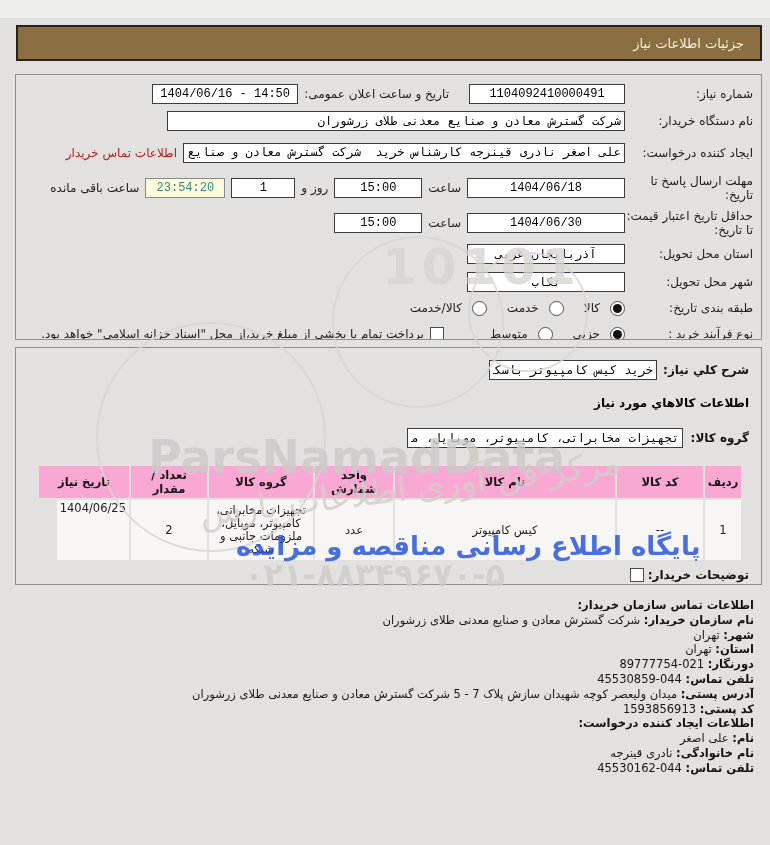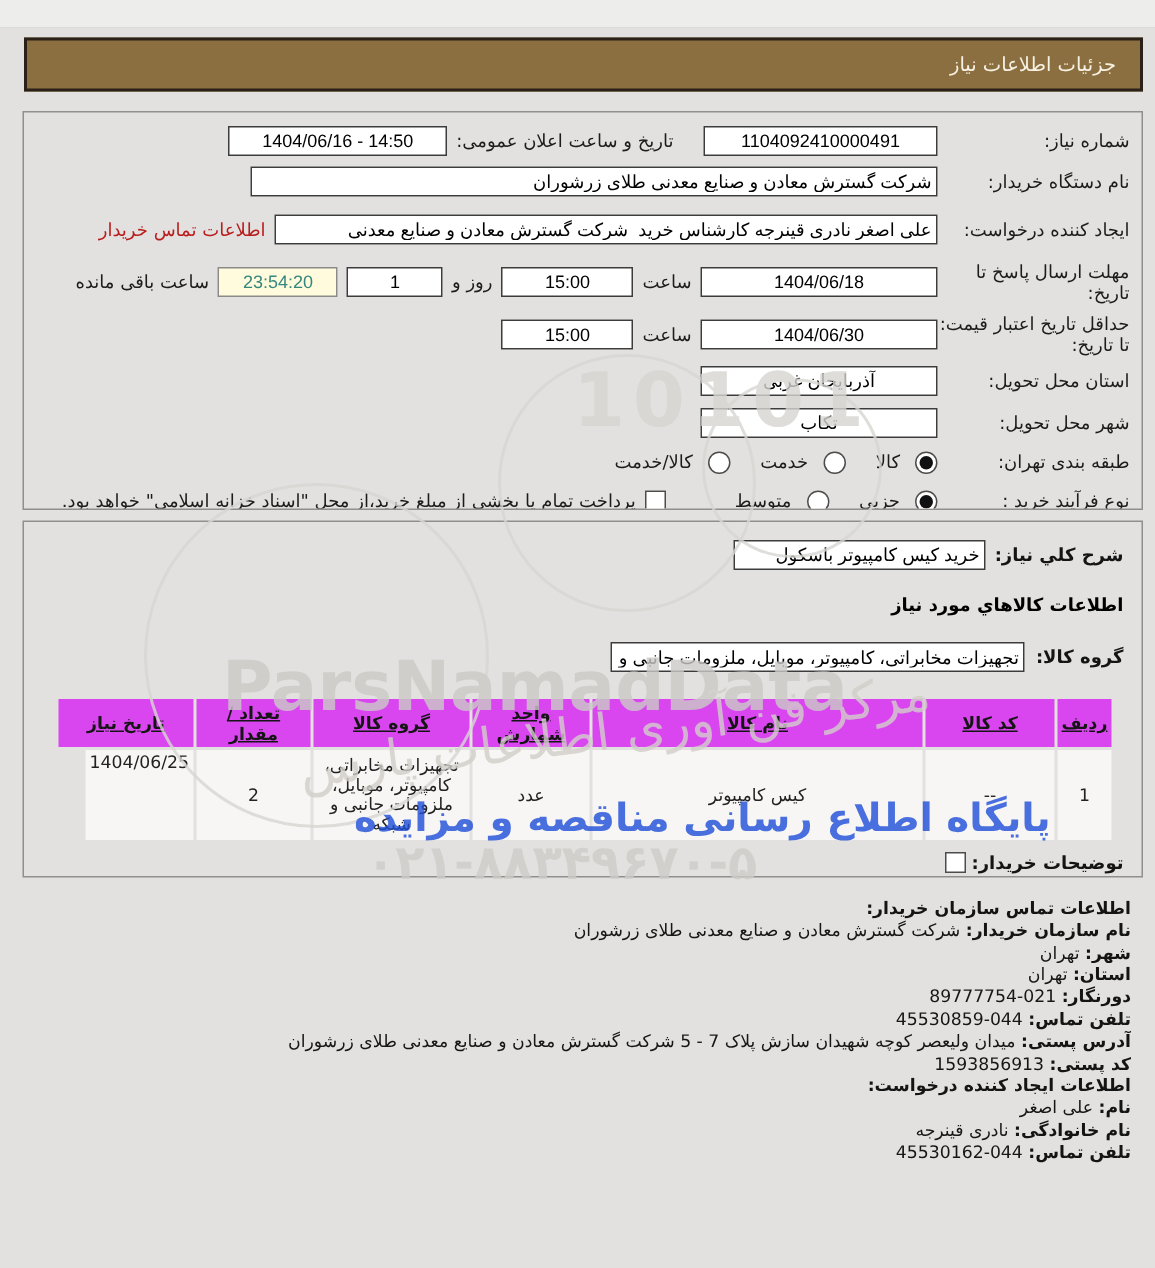--- a/index.html
+++ b/index.html
@@ -14,40 +14,40 @@
   
   .box{position:absolute;right:8px;left:15px;border:1px solid #8f8f8d;background:transparent;box-sizing:border-box;}
   #box1{top:74px;height:266px;padding:6px 4px 0 4px;overflow:hidden;}
   #box2{top:347px;height:238px;padding:8px 8px 0 8px;overflow:hidden;}
 
   .r{display:flex;align-items:center;padding:0 4px;font-size:12px;color:#1c1c1c;}
   .lbl{width:128px;flex-shrink:0;line-height:14px;}
   .ctl{display:flex;align-items:center;gap:6px;flex-wrap:nowrap;}
   .mid{margin-right:14px;}
 
-  input.fld{height:18px;border:1px solid #3c3c3c;background:#fff;font-family:Liberation Sans, sans-serif;
+  input.fld{height:18px;border:1px solid #3c3c3c;background:#fff;font-family:Liberation Mono, monospace;
             font-size:12px;padding:0 3px;box-sizing:content-box;}
   .ctr{direction:ltr;text-align:center;}
   .rtl-in{direction:rtl;text-align:right;}
   input.timer{background:#fffbdc;border:1px solid #8a8a86;color:#35887f;direction:ltr;text-align:center;}
 
   a.lnk{color:#b91c1c;text-decoration:none;font-size:12px;white-space:nowrap;}
 
   
   .radio{width:13px;height:13px;border:1px solid #4c4c4c;border-radius:50%;background:#fff;display:inline-block;
          position:relative;flex-shrink:0;}
   .radio.sel::after{content:"";position:absolute;inset:2px;background:#111;border-radius:50%;}
   .chk{width:12px;height:12px;border:1px solid #4c4c4c;background:#fff;display:inline-block;flex-shrink:0;}
   .optlab{margin:0 4px 0 14px;}
 
   
   .b{font-weight:bold;color:#141414;}
   #itemsHeading{font-size:12px;font-weight:bold;margin:14px 4px 0 0;}
   table.items{border-collapse:separate;border-spacing:2px;margin:14px 10px 0 auto;table-layout:fixed;width:706px;}
-  table.items th{background:#d946ef;color:#151515;font-size:11.5px;font-weight:bold;height:32px;padding:0 2px;text-decoration:underline;}
+  table.items th{background:#f9a8d4;color:#151515;font-size:11.5px;font-weight:bold;height:32px;padding:0 2px;}
   table.items td{background:#f8f6f4;color:#222;font-size:11.5px;text-align:center;height:56px;padding:2px 3px;line-height:13px;}
   .notesrow{margin-top:6px;}
 
   
   #contact{position:absolute;top:598px;right:16px;left:8px;font-size:11.5px;color:#161616;line-height:14.8px;}
   #contact .ln{white-space:nowrap;overflow:hidden;}
   .ltr{direction:ltr;unicode-bidi:isolate;display:inline-block;}
 
   
   #wm{position:absolute;inset:0;pointer-events:none;z-index:9;opacity:.8;}
@@ -125,21 +125,21 @@
     </div>
 
     <div class="r" style="min-height:28px;">
       <div class="lbl">شهر محل تحویل:</div>
       <div class="ctl">
         <input class="fld rtl-in" style="width: 150px; text-align: center;" readonly="" value="تکاب">
       </div>
     </div>
 
     <div class="r" style="min-height:24px;">
-      <div class="lbl">طبقه بندی تهران:</div>
+      <div class="lbl">طبقه بندی تاریخ:</div>
       <div class="ctl">
         <span class="radio sel"></span>
         <span class="optlab">کالا</span>
         <span class="radio"></span>
         <span class="optlab">خدمت</span>
         <span class="radio"></span>
         <span class="optlab">کالا/خدمت</span>
       </div>
     </div>
 

